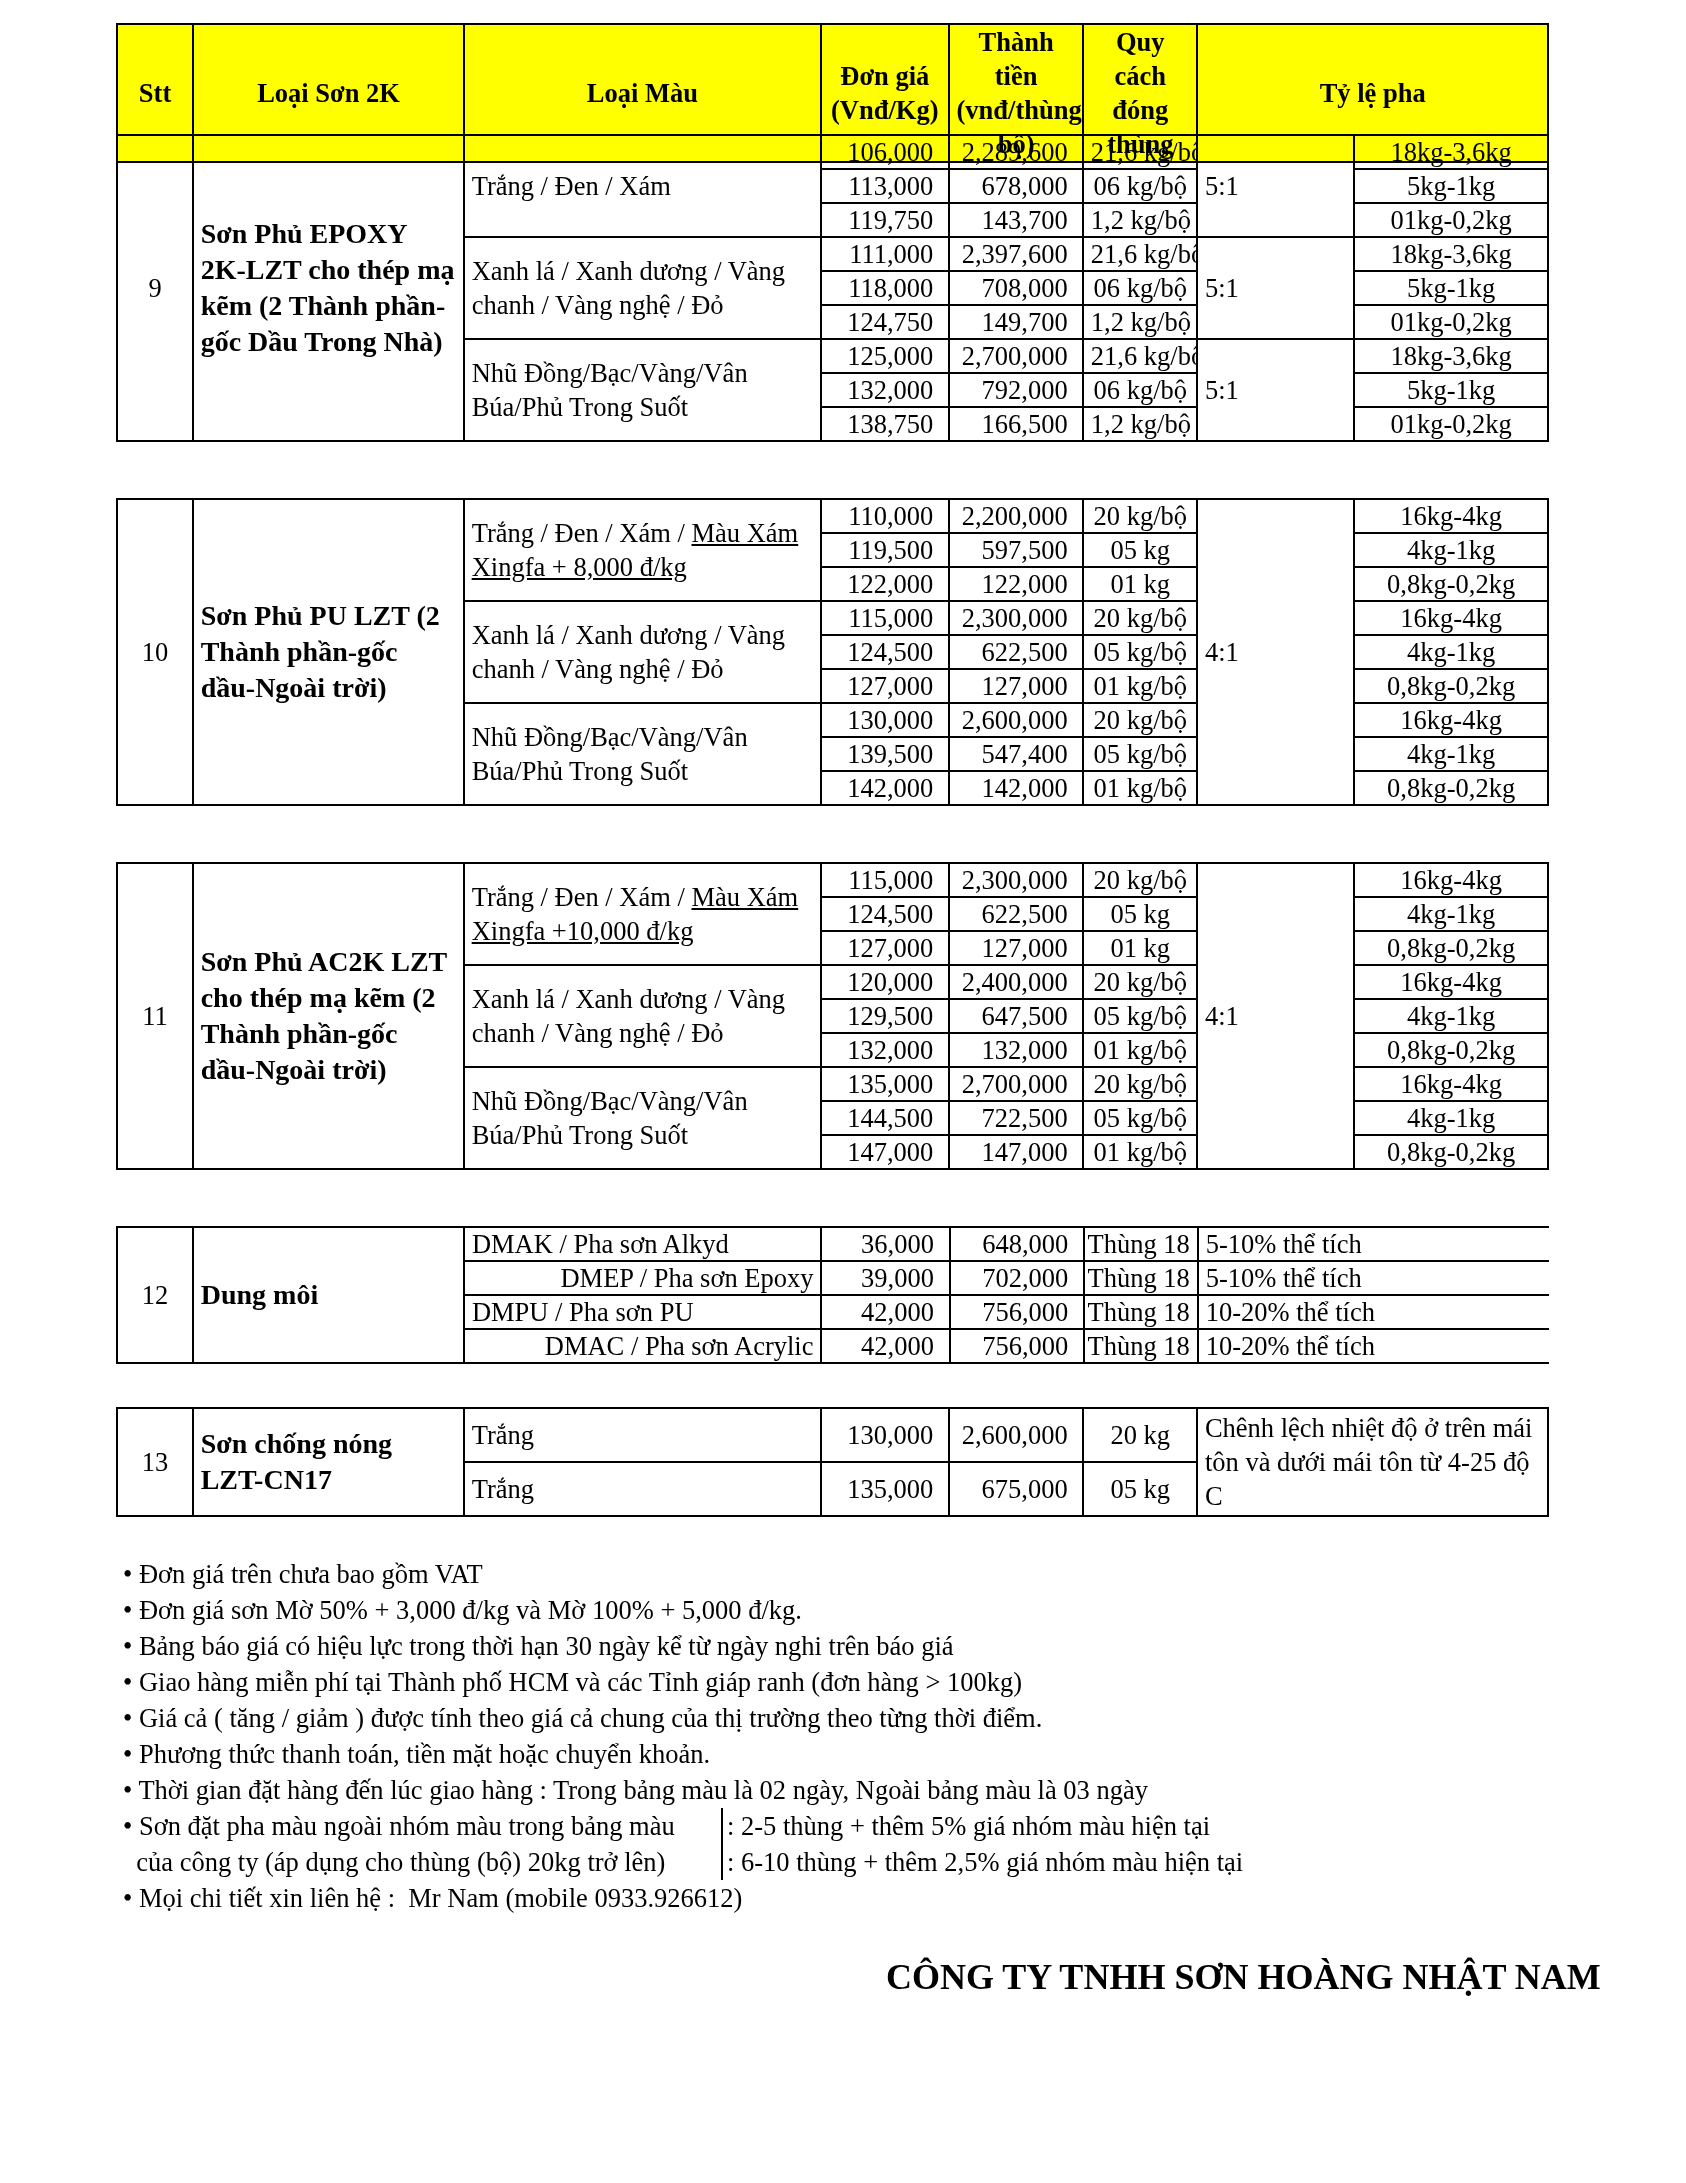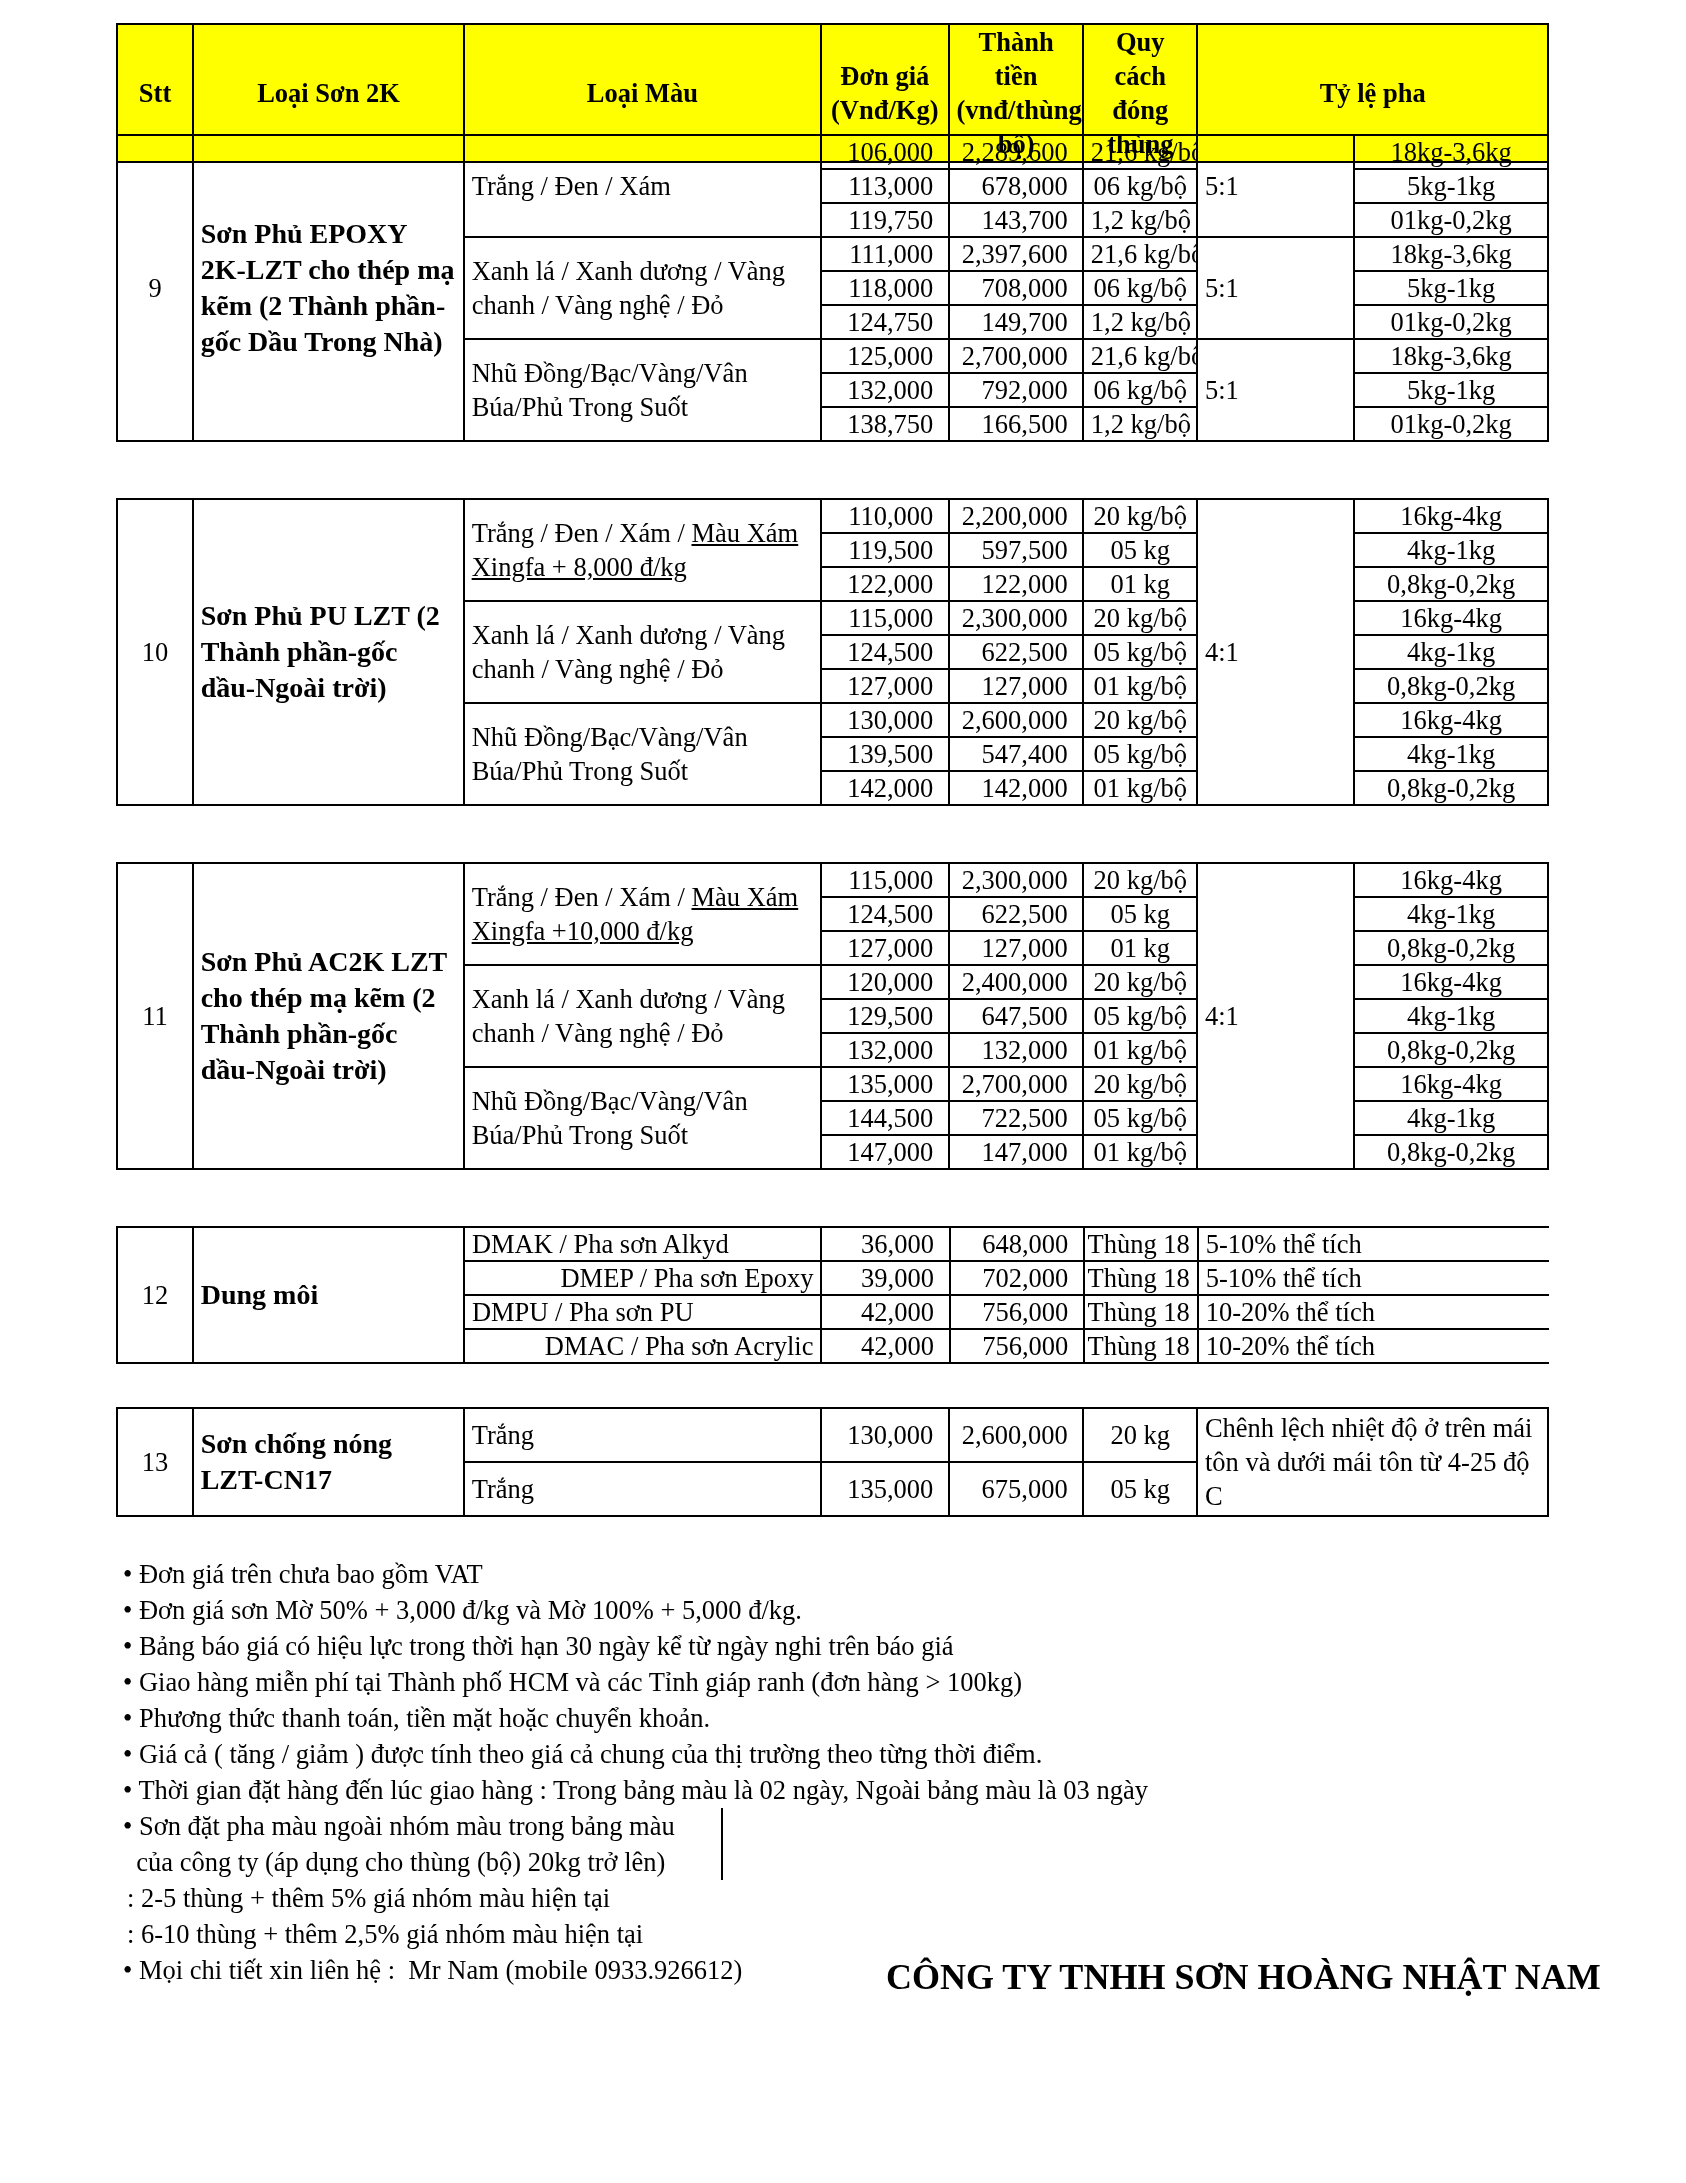--- a/index.html
+++ b/index.html
@@ -15,21 +15,21 @@
   td.num{text-align:right;padding-right:14.6px !important;}
   td.pack{text-align:center;}
   td.ratio{text-align:left;border-radius:13px;}
   td.mix{text-align:center;}
   td.note{white-space:normal !important;line-height:34px !important;}
   .ul{text-decoration:underline;}
   tr.r55 td{height:32px;}
   #b12 td.ratio{border-right:none;}
   .notes{position:absolute;left:123px;top:1556px;font-size:26.5px;line-height:36px;}
   .notes .li{white-space:nowrap;}
-  .notes .split{display:flex;flex-direction:column;}
+  .notes .split{display:flex;}
   .notes .split .l{width:598px;border-right:2px solid #000;}
   .notes .split .r{padding-left:4px;}
   .company{position:absolute;left:886px;top:1956px;font-size:36px;font-weight:bold;white-space:nowrap;}
 </style>
 </head>
 <body>
 
 <table class="blk" id="b9" style="top:22.5px;">
   <colgroup>
       <col class="c-stt">
@@ -352,22 +352,22 @@
         </tr>
       </tbody>
     </table>
   </div>
 
 <div class="notes">
   <div class="li">• Đơn giá trên chưa bao gồm VAT</div>
   <div class="li">• Đơn giá sơn Mờ 50% + 3,000 đ/kg và Mờ 100% + 5,000 đ/kg.</div>
   <div class="li">• Bảng báo giá có hiệu lực trong thời hạn 30 ngày kể từ ngày nghi trên báo giá</div>
   <div class="li">• Giao hàng miễn phí tại Thành phố HCM và các Tỉnh giáp ranh (đơn hàng &gt; 100kg)</div>
+  <div class="li">• Giá cả ( tăng / giảm ) được tính theo giá cả chung của thị trường theo từng thời điểm.</div>
   <div class="li">• Phương thức thanh toán, tiền mặt hoặc chuyển khoản.</div>
-  <div class="li">• Giá cả ( tăng / giảm ) được tính theo giá cả chung của thị trường theo từng thời điểm.</div>
   <div class="li">• Thời gian đặt hàng đến lúc giao hàng : Trong bảng màu là 02 ngày, Ngoài bảng màu là 03 ngày</div>
   <div class="split">
     <div class="l">
       <div class="li" style="white-space:pre;">• Sơn đặt pha màu ngoài nhóm màu trong bảng màu</div>
       <div class="li" style="white-space:pre;">  của công ty (áp dụng cho thùng (bộ) 20kg trở lên)</div>
     </div>
     <div class="r">
       <div class="li">: 2-5 thùng + thêm 5% giá nhóm màu hiện tại</div>
       <div class="li">: 6-10 thùng + thêm 2,5% giá nhóm màu hiện tại</div>
     </div>

